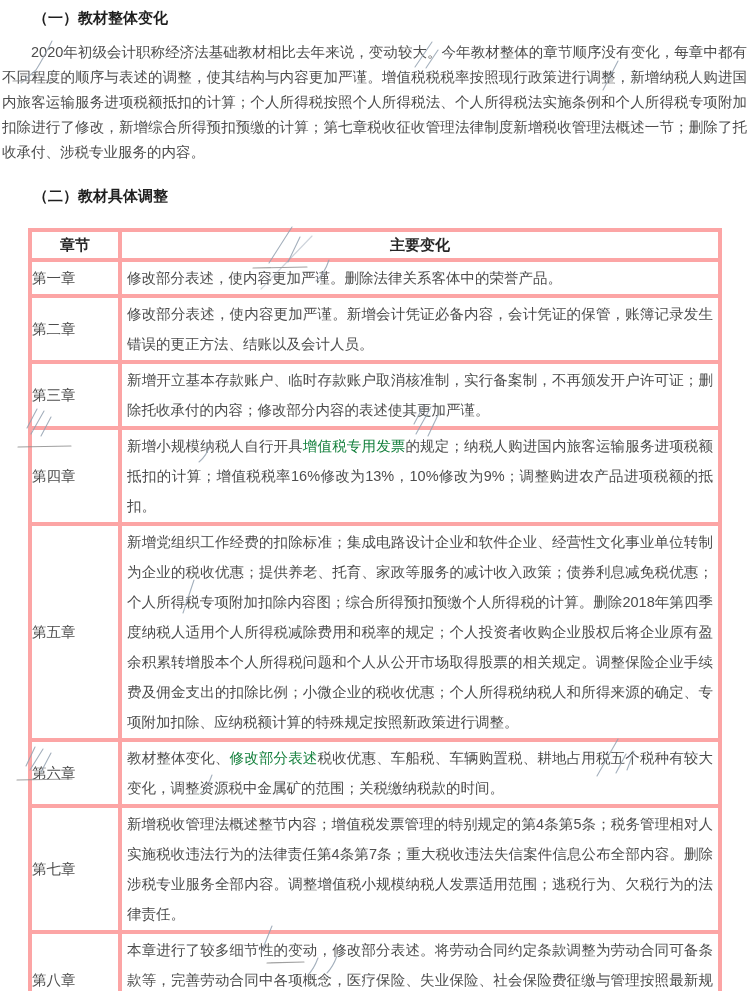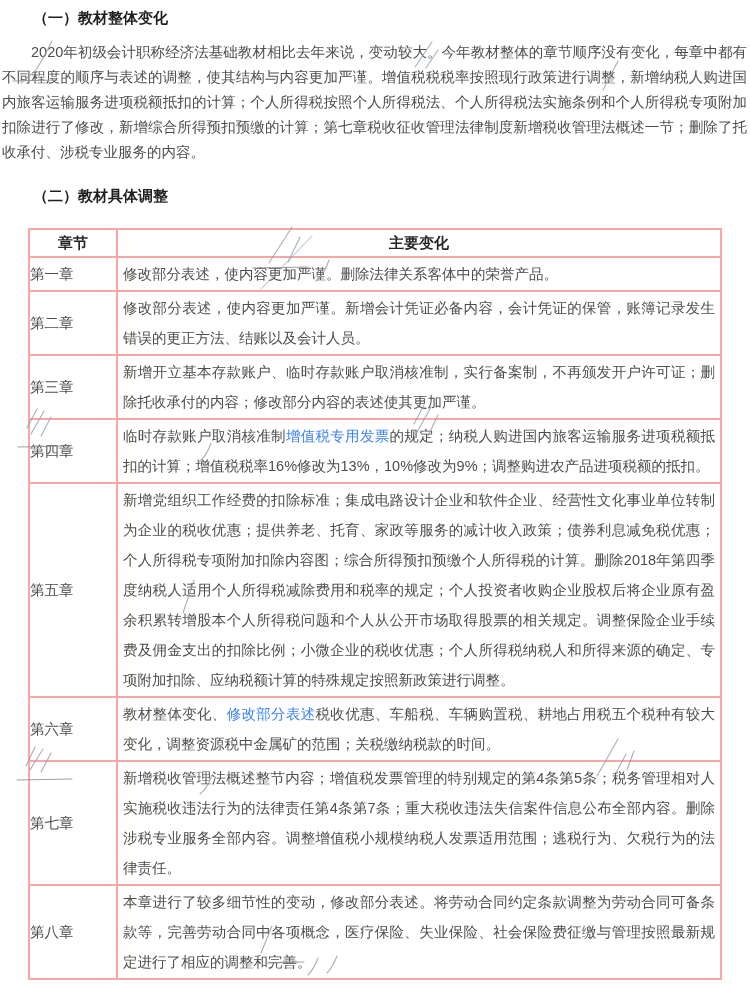--- a/index.html
+++ b/index.html
@@ -38,21 +38,21 @@
   table.changes-table {
     margin: 23px 0 0 28px;
     width: 694px;
     border-collapse: collapse;
     table-layout: fixed;
     font-size: 14.5px;
     color: #4d4d4d;
     border: 2px solid #454545;
   }
   .changes-table th, .changes-table td {
-    border: 2px solid #fca5a5;
+    border: 4px solid #fca5a5;
   }
   .changes-table thead th {
     height: 26px;
     font-size: 15px;
     font-weight: bold;
     color: #262626;
     text-align: center;
     padding: 0;
   }
   .changes-table th.col-chapter, .changes-table td.chap { width: 86px; }
@@ -61,21 +61,21 @@
     vertical-align: middle;
     padding: 0;
   }
   .changes-table td.changes {
     line-height: 30px;
     padding: 1px 5px;
     text-align: justify;
     vertical-align: middle;
   }
   .changes-table td.changes .link {
-    color: #3b82f6;
+    color: #15803d;
     cursor: pointer;
   }
   svg.watermarks {
     position: absolute;
     left: 0;
     top: 0;
     width: 750px;
     height: 991px;
     pointer-events: none;
   }
@@ -106,21 +106,21 @@
         <tr>
           <td class="chap">第二章</td>
           <td class="changes"><span>修改部分表述，使内容更加严谨。新增会计凭证必备内容，会计凭证的保管，账簿记录发生错误的更正方法、结账以及会计人员。</span></td>
         </tr>
         <tr>
           <td class="chap">第三章</td>
           <td class="changes"><span>新增开立基本存款账户、临时存款账户取消核准制，实行备案制，不再颁发开户许可证；删除托收承付的内容；修改部分内容的表述使其更加严谨。</span></td>
         </tr>
         <tr>
           <td class="chap">第四章</td>
-          <td class="changes"><span>临时存款账户取消核准制</span><span class="link">增值税专用发票</span><span>的规定；纳税人购进国内旅客运输服务进项税额抵扣的计算；增值税税率16%修改为13%，10%修改为9%；调整购进农产品进项税额的抵扣。</span></td>
+          <td class="changes"><span>新增小规模纳税人自行开具</span><span class="link">增值税专用发票</span><span>的规定；纳税人购进国内旅客运输服务进项税额抵扣的计算；增值税税率16%修改为13%，10%修改为9%；调整购进农产品进项税额的抵扣。</span></td>
         </tr>
         <tr>
           <td class="chap">第五章</td>
           <td class="changes"><span>新增党组织工作经费的扣除标准；集成电路设计企业和软件企业、经营性文化事业单位转制为企业的税收优惠；提供养老、托育、家政等服务的减计收入政策；债券利息减免税优惠；个人所得税专项附加扣除内容图；综合所得预扣预缴个人所得税的计算。删除2018年第四季度纳税人适用个人所得税减除费用和税率的规定；个人投资者收购企业股权后将企业原有盈余积累转增股本个人所得税问题和个人从公开市场取得股票的相关规定。调整保险企业手续费及佣金支出的扣除比例；小微企业的税收优惠；个人所得税纳税人和所得来源的确定、专项附加扣除、应纳税额计算的特殊规定按照新政策进行调整。</span></td>
         </tr>
         <tr>
           <td class="chap">第六章</td>
           <td class="changes"><span>教材整体变化、</span><span class="link">修改部分表述</span><span>税收优惠、车船税、车辆购置税、耕地占用税五个税种有较大变化，调整资源税中金属矿的范围；关税缴纳税款的时间。</span></td>
         </tr>
         <tr>

